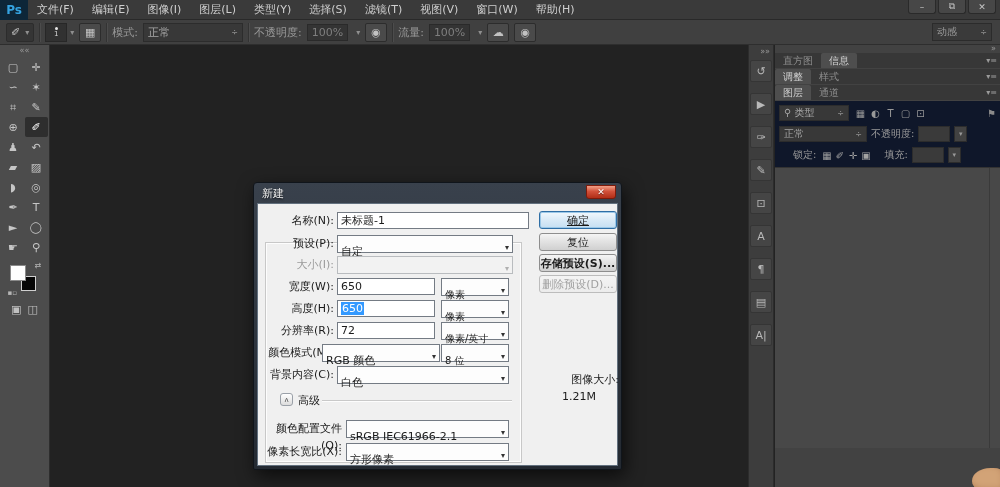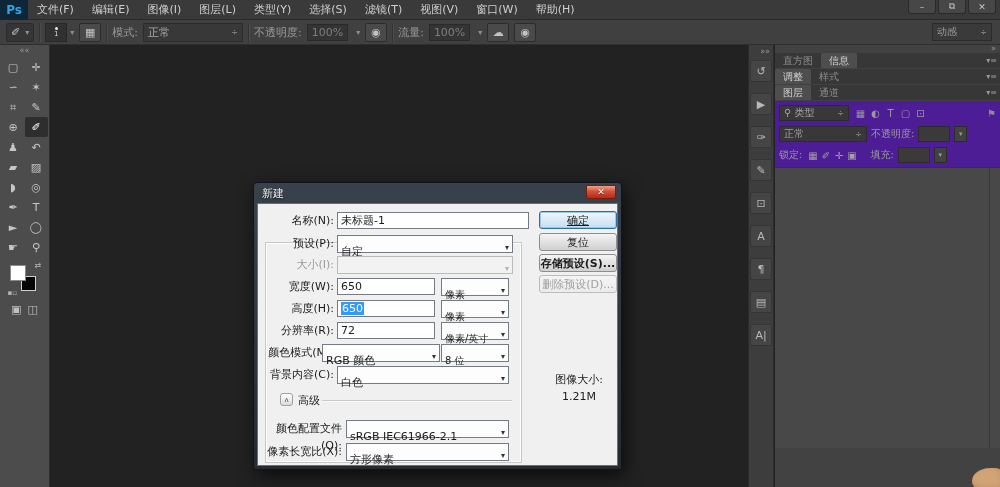--- a/index.html
+++ b/index.html
@@ -70,21 +70,21 @@
 
   
   .panels { position:absolute; left:775px; top:45px; width:225px; height:442px; background:#424242; }
   .panels-header { height:8px; color:#9a9a9a; font-size:8px; text-align:right; padding-right:4px; line-height:8px; }
   .tab-row { height:15px; background:#373737; display:flex; align-items:stretch; margin-bottom:1px;
              font-size:10px; position:relative; }
   .tab { padding:0 8px; line-height:15px; color:#8f8f8f; }
   .tab.active { background:#4e4e4e; color:#d2d2d2; border-radius:2px 2px 0 0; }
   .panel-menu { position:absolute; right:3px; top:0; line-height:15px; color:#9a9a9a; font-size:8px; }
 
-  .layers-controls { background:#4c1d95; padding:3px 4px; border-bottom:1px solid #333; }
+  .layers-controls { background:#0f172a; padding:3px 4px; border-bottom:1px solid #333; }
   .lc-row { display:flex; align-items:center; gap:4px; height:18px; margin-bottom:3px;
             font-size:10px; color:#9a9a9a; }
   .lc-select { display:flex; align-items:center; justify-content:space-between; background:#383838;
                border:1px solid #2c2c2c; height:16px; padding:0 4px; color:#a5a5a5; }
   .filter-select { width:70px; }
   .blend-select { width:88px; }
   .filter-icon { width:15px; text-align:center; color:#999; font-size:10px; }
   .filter-pin { margin-left:auto; color:#8a8a8a; font-size:10px; }
   .lc-valuebox { width:32px; height:16px; background:#3a3a3a; border:1px solid #2c2c2c; }
   .lc-ddbtn { width:13px; height:16px; background:#424242; border:1px solid #2c2c2c; color:#999;
@@ -125,21 +125,21 @@
   .dlg-btn.primary { border:1px solid #2f6ea5; box-shadow:0 0 0 1px #9cc8e8 inset;
                      background:linear-gradient(180deg,#f2f8fd,#dcebf7 45%,#c6dff2); }
   .dlg-btn.disabled { color:#a0a0a0; border-color:#bcbcbc;
                       background:linear-gradient(180deg,#f4f4f4,#ececec); }
   .adv-toggle { position:absolute; left:22px; top:189px; width:13px; height:13px; border:1px solid #9aa0a8;
                 border-radius:3px; background:linear-gradient(#fff,#dcdcdc); font-size:7px; color:#444;
                 display:flex; align-items:center; justify-content:center; }
   .adv-label { position:absolute; left:40px; top:189px; }
   .adv-line { position:absolute; left:64px; top:196px; width:190px; height:1px; background:#c9c9c9;
               box-shadow:0 1px 0 #fdfdfd; }
-  .imgsize-label { position:absolute; left:281px; top:168px; width:80px; text-align:center; }
+  .imgsize-label { position:absolute; left:281px; top:168px; width:80px; text-align:right; }
   .imgsize-value { position:absolute; left:281px; top:186px; width:80px; text-align:center; }
 
   .corner-blob { position:absolute; right:-6px; bottom:-5px; width:34px; height:24px; background:#d2a377;
                  border-radius:60% 40% 10% 50%; box-shadow:inset -3px -3px 6px #b4805a; z-index:20; }
 </style>
 </head>
 <body>
 
 <div id="app">
 
@@ -356,21 +356,21 @@
       </div>
       <div class="lc-row">
         <div class="lc-select blend-select">
           <span>正常</span>
           <span class="dd-arrow">÷</span>
         </div>
         <span>不透明度:</span>
         <div class="lc-valuebox"></div>
         <div class="lc-ddbtn">▾</div>
       </div>
-      <div class="lc-row" style="margin-bottom:0;">
+      <div class="lc-row" style="margin-bottom:0;margin-left:14px;">
         <span>锁定:</span>
         <div style="display:flex;">
 
             <div class="lock-icon">▦</div>
 
             <div class="lock-icon">✐</div>
 
             <div class="lock-icon">✛</div>
 
             <div class="lock-icon">▣</div>

